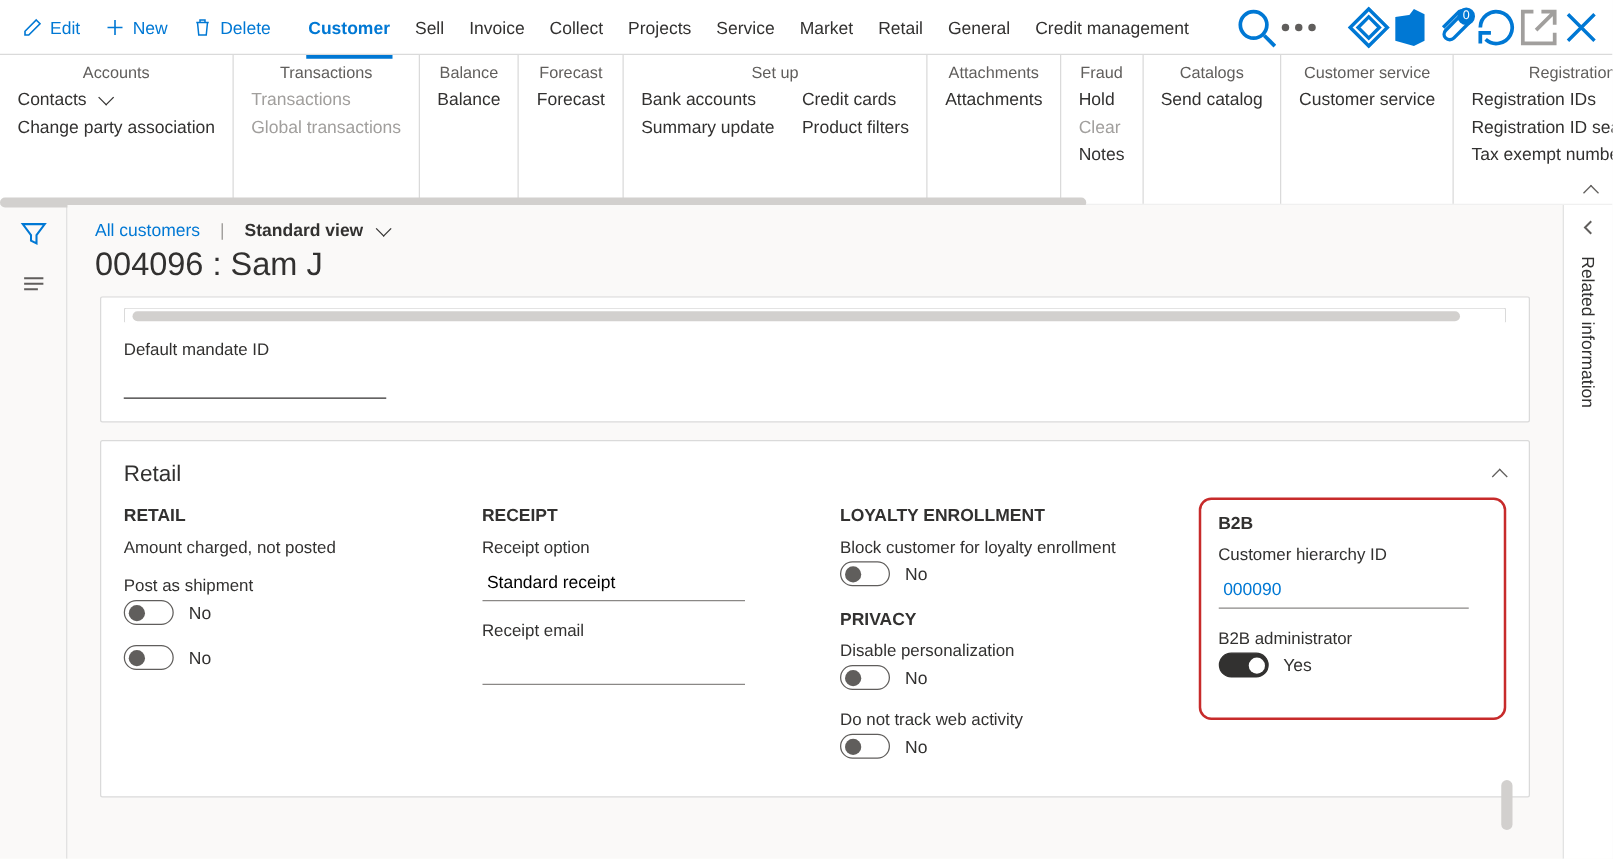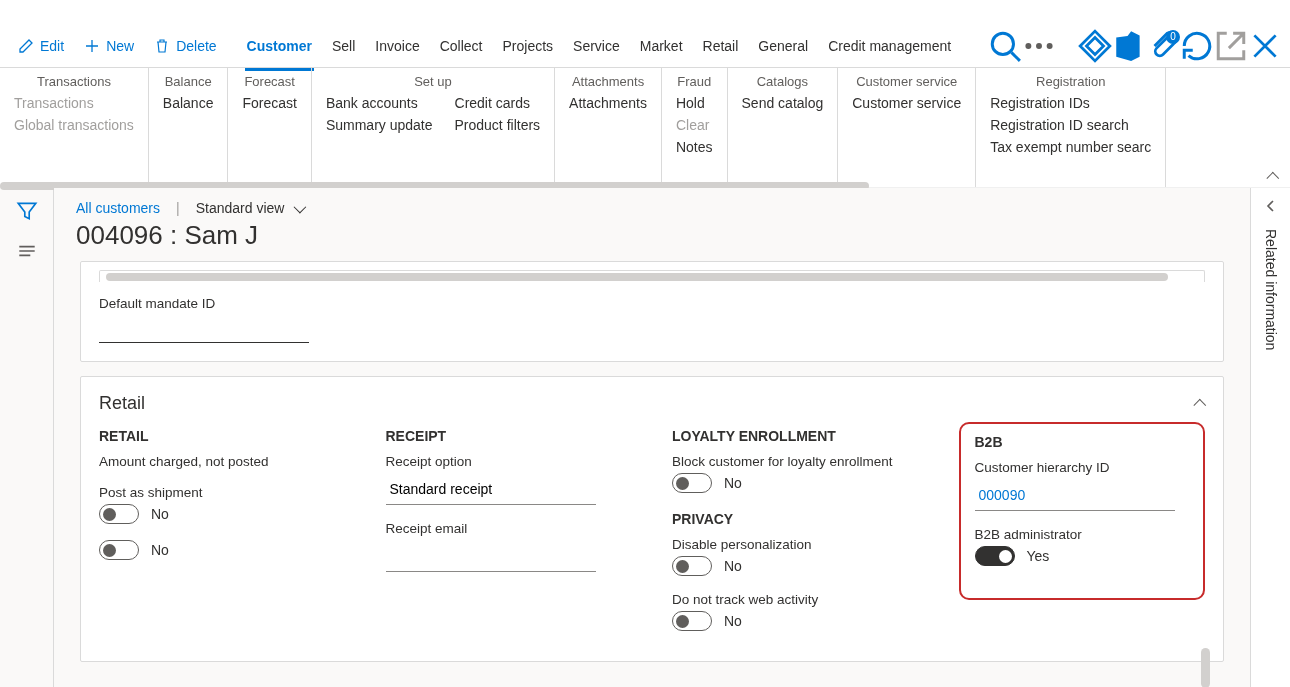--- a/index.html
+++ b/index.html
@@ -10,21 +10,21 @@
     --line:#DADADA;
     --bg:#FFFFFF;
     --bg2:#FAF9F8;
     --sc:#d2d0ce;
   }
   *{box-sizing:border-box;}
   html,body{margin:0;padding:0;font-family:"Segoe UI",Arial,sans-serif;font-size:14px;color:var(--ink);background:var(--bg);}
   body{width:1290px;height:687px;overflow:hidden;position:relative;}
 
   
-  .cmdbar{display:flex;align-items:center;height:44px;padding:0 8px;border-bottom:1px solid var(--line);margin-top:24px;}
+  .cmdbar{display:flex;align-items:center;height:44px;padding:0 8px;border-bottom:1px solid var(--line);}
   .cmdbtn{display:flex;align-items:center;gap:6px;padding:6px 10px;height:36px;cursor:pointer;color:var(--ink);}
   .cmdbtn.blue{color:var(--blue);}
   .cmdbtn svg{width:16px;height:16px;flex:0 0 auto;}
   .tab{padding:10px 10px;height:51px;display:flex;align-items:center;font-size:14px;cursor:pointer;}
   .tab.active{color:var(--blue);position:relative;font-weight:600;}
   .tab.active::after{content:"";position:absolute;left:8px;right:8px;bottom:0;height:3px;background:var(--blue);}
   .cmdgap{width:10px;}
   .spacer{flex:1;}
   .ricon{width:34px;height:36px;display:flex;align-items:center;justify-content:center;cursor:pointer;color:var(--blue);}
   .ricon.more{color:var(--ink2);}
@@ -52,21 +52,21 @@
   .lrail .ic{width:22px;height:22px;color:var(--blue);cursor:pointer;}
   .lrail .ic.g{color:var(--ink2);}
 
   .main{flex:1;overflow:hidden;position:relative;background:var(--bg2);}
   .vsb{position:absolute;right:40px;top:180px;width:9px;height:320px;}
   .vsb .vthumb{position:absolute;right:0;width:9px;height:40px;background:var(--sc);border-radius:5px;bottom:0;}
 
   .headrow{display:flex;align-items:center;padding:12px 20px 2px 22px;gap:10px;font-size:14px;}
   .headrow a{color:var(--blue);text-decoration:none;}
   .headrow .sep{color:var(--faint);padding:0 6px;}
-  .headrow .view{display:flex;align-items:center;gap:6px;cursor:pointer;}
+  .headrow .view{display:flex;align-items:center;gap:6px;cursor:pointer;font-weight:bold;}
   .title{font-size:26px;font-weight:400;padding:2px 22px 10px 22px;}
 
   .form{padding:0 26px 20px 26px;overflow-y:auto;height:calc(100% - 82px);}
 
   .card{background:#fff;border:1px solid var(--line);border-radius:2px;margin-bottom:14px;padding:14px 18px;}
   .card.slim{padding:8px 18px 18px 18px;}
   .sectionhead{display:flex;justify-content:space-between;align-items:center;font-size:18px;padding:2px 0 14px 0;}
 
   .row{display:flex;gap:40px;}
   .col4{flex:1;min-width:0;}
@@ -196,20 +196,32 @@
   </div>
   <div class="ricon">
     <svg viewBox="0 0 16 16" stroke="currentColor" stroke-width="1.3">
         <path d="M3 3l10 10M13 3L3 13"></path>
       </svg>
   </div>
 </div>
 
 <div class="ribbon">
 
+  <div class="rgroup">
+    <div class="rtitle">Accounts</div>
+    <div class="ritems">
+      <div class="r-item">
+          <span>Contacts</span>
+          <span class="chevdown"></span>
+        </div>
+      <div class="r-item">
+          <span>Change party association</span>
+        </div>
+    </div>
+  </div>
 
   <div class="rgroup">
     <div class="rtitle">Transactions</div>
     <div class="ritems">
       <div class="r-item dis">
           <span>Transactions</span>
         </div>
       <div class="r-item dis">
           <span>Global transactions</span>
         </div>

